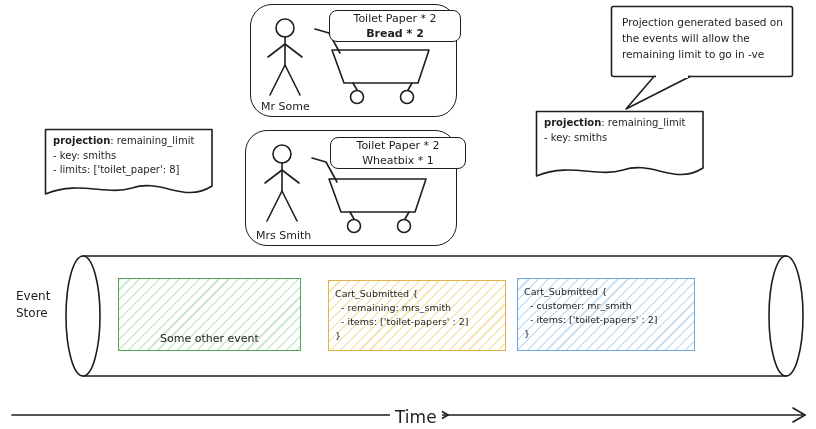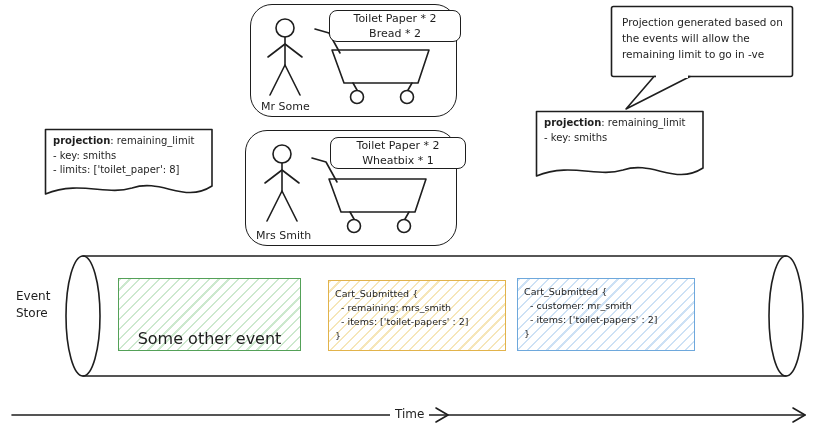--- a/index.html
+++ b/index.html
@@ -41,21 +41,21 @@
     border:1.5px solid var(--yellow_stroke,#e2b34b);
     background:repeating-linear-gradient(135deg, var(--yellow_fill,rgba(235,200,100,.45)) 0 1.5px, transparent 1.5px 7px);
     padding:6px 0 0 6px;
   }
   .ev-blue {
     border:1.5px solid var(--blue_stroke,#6ea8dc);
     background:repeating-linear-gradient(135deg, var(--blue_fill,rgba(130,180,230,.4)) 0 1.5px, transparent 1.5px 7px);
     padding:6px 0 0 6px;
   }
 
-  .time-label { position:absolute; background:#fff; padding:0 5px; font-size:12px; }
+  .time-label { position:absolute; background:#fff; padding:0 5px; font-size:17px; }
 </style>
 </head>
 <body>
 
 <div class="canvas">
 
   <div class="panel abs" style="left:250px; top:4px; width:205px; height:111px;">
     <svg class="abs" style="left:10px; top:12px;" width="48" height="82" viewBox="0 0 48 82">
       <circle class="ink" cx="24" cy="11" r="9"></circle>
       <path class="ink" d="M24,20 L24,48"></path>
@@ -64,21 +64,21 @@
     </svg>
     <svg class="abs" style="left:58px; top:18px;" width="135" height="90" viewBox="0 0 135 90">
       <path class="ink" d="M6,6 L20,10 L31,30"></path>
       <path class="ink" d="M23,27 L120,27 L109,60 L35,60 Z"></path>
       <path class="ink" d="M44,60 L48,67 M103,60 L99,67"></path>
       <circle class="ink" cx="48" cy="74" r="6.5"></circle>
       <circle class="ink" cx="98" cy="74" r="6.5"></circle>
     </svg>
     <div class="cart-label" style="left:78px; top:5px; width:118px;">
       <span style="display:block;">Toilet Paper * 2</span>
-      <span style="display:block;">Bread * 2</span>
+      <span style="display:block;font-weight:bold;">Bread * 2</span>
     </div>
     <div class="cust-name">Mr Some</div>
   </div>
 
   <div class="panel abs" style="left:245px; top:130px; width:210px; height:114px;">
     <svg class="abs" style="left:12px; top:12px;" width="48" height="82" viewBox="0 0 48 82">
       <circle class="ink" cx="24" cy="11" r="9"></circle>
       <path class="ink" d="M24,20 L24,48"></path>
       <path class="ink" d="M24,27 L7,40 M24,27 L41,40"></path>
       <path class="ink" d="M24,48 L9,78 M24,48 L39,78"></path>
@@ -131,21 +131,21 @@
     <rect x="21" y="4" width="703" height="120" fill="#ffffff" stroke="none"></rect>
     <line class="ink" x1="21" y1="4" x2="724" y2="4"></line>
     <line class="ink" x1="21" y1="124" x2="724" y2="124"></line>
     <ellipse class="ink" cx="21" cy="64" rx="17" ry="60" fill="#ffffff"></ellipse>
     <ellipse class="ink" cx="724" cy="64" rx="17" ry="60" fill="#ffffff"></ellipse>
   </svg>
 
   <div class="abs store-label" style="left:16px; top:288px; width:46px;">Event Store</div>
 
   <div class="event-box ev-green" style="left:118px; top:278px; width:183px; height:73px;">
-    <span class="ev-line" style="white-space:normal; font-size:16px;margin-top:48px;">Some other event</span>
+    <span class="ev-line" style="white-space:normal; font-size:11px;margin-top:48px;">Some other event</span>
   </div>
 
   <div class="event-box ev-yellow" style="left:328px; top:280px; width:178px; height:71px;">
     <span class="ev-line">Cart_Submitted {</span>
     <span class="ev-line">  - remaining: mrs_smith</span>
     <span class="ev-line">  - items: ['toilet-papers' : 2]</span>
     <span class="ev-line">}</span>
   </div>
 
   <div class="event-box ev-blue" style="left:517px; top:278px; width:178px; height:73px;">

